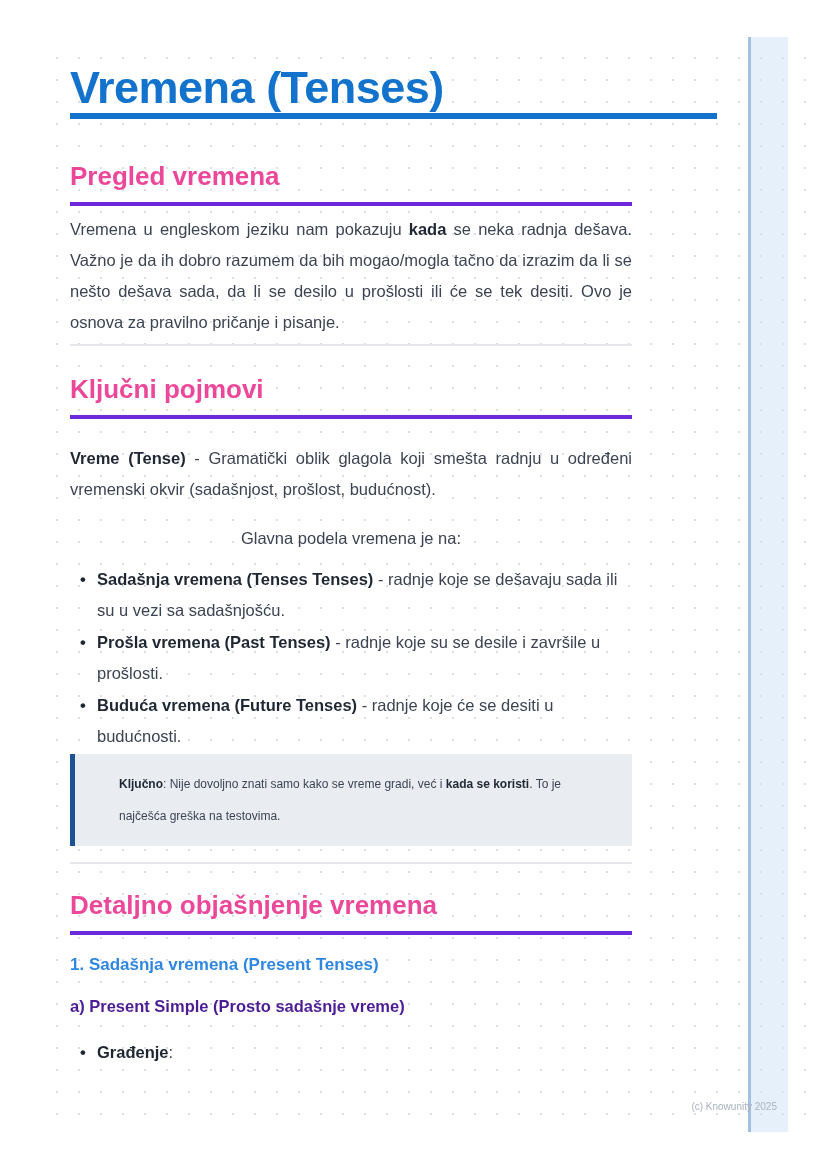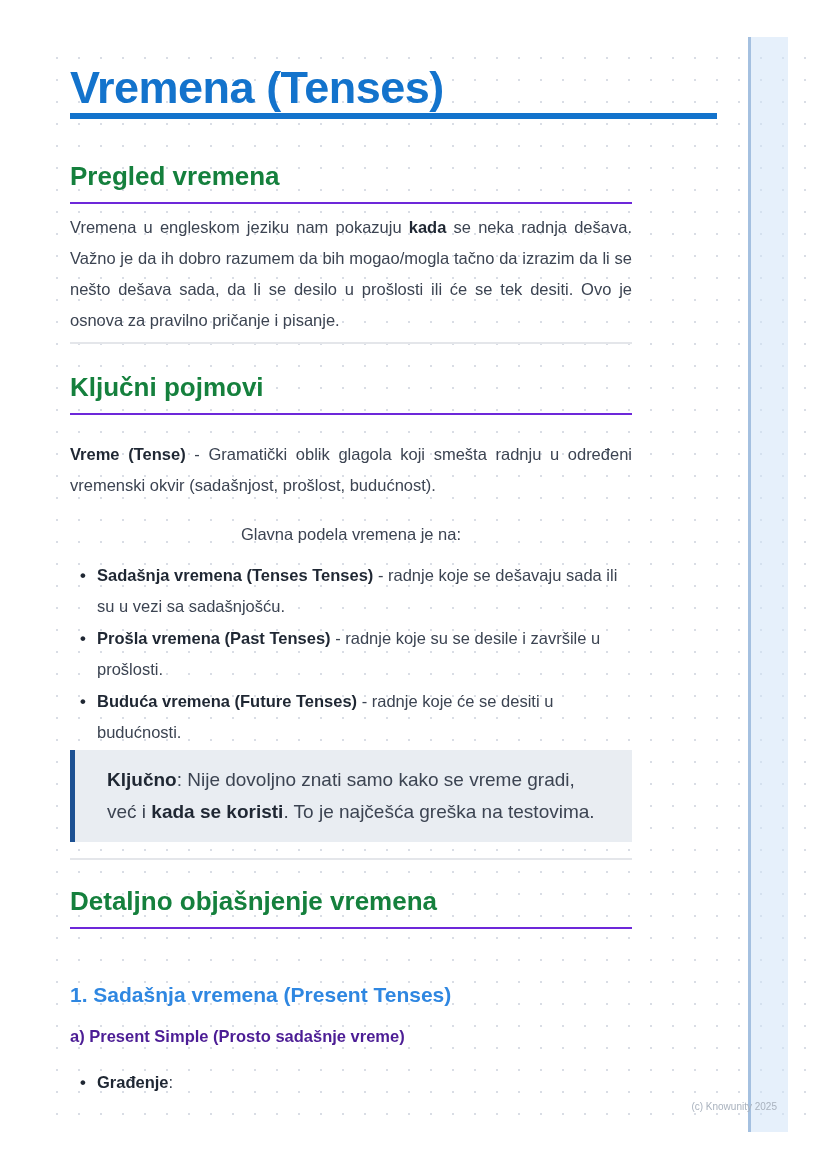--- a/index.html
+++ b/index.html
@@ -23,22 +23,22 @@
     border-left:3px solid #a4c0e0;
   }
 
   
   .content { position:absolute; left:70px; top:37px; width:562px; color:#3c4452; }
 
   .title-block { width:647px; margin-top:26px; border-bottom:6px solid #1373cc; }
   .doc-title { font-size:45px; line-height:50px; font-weight:bold; color:#1373cc; letter-spacing:-0.5px; }
 
   .section-heading {
-    font-size:26px; line-height:34px; font-weight:bold; color:#15803d;
-    padding-bottom:9px; border-bottom:2px solid #6d28d9;
+    font-size:26px; line-height:34px; font-weight:bold; color:#ec4899;
+    padding-bottom:9px; border-bottom:4px solid #6d28d9;
   }
   .sh-1 { margin-top:40px; }
   .sh-2 { margin-top:26px; }
   .sh-3 { margin-top:24px; }
 
   .body-par { font-size:16.5px; line-height:31px; }
   .justify { text-align:justify; }
   .p-overview { margin-top:8px; }
   .p-definition { margin-top:24px; }
   .p-intro { margin-top:18px;text-align:center; }
@@ -55,25 +55,25 @@
     font-size:16.5px; line-height:31px; margin-bottom:1px;
   }
   ul.bullet-list li::before {
     content:"\2022"; position:absolute; left:10px; top:0;
     color:#1f2733; font-weight:bold;
   }
 
   .callout {
     margin-top:2px; width:562px;
     background:#e9edf2; border-left:5px solid #1d5193;
-    padding:14px 28px 14px 32px;
-    font-size:19px; line-height:32px; color:#3c4452;
+    padding:14px 28px 14px 44px;
+    font-size:12px; line-height:32px; color:#3c4452;
   }
 
-  .sub-heading { margin-top:52px; font-size:21px; line-height:28px; font-weight:bold; color:#2f87e1; }
+  .sub-heading { margin-top:16px; font-size:17px; line-height:28px; font-weight:bold; color:#2f87e1; }
   .subsub-heading { margin-top:14px; font-size:16.5px; line-height:26px; font-weight:bold; color:#4c1d95; }
   ul.build-list { margin-top:18px; }
 
   .copyright {
     position:absolute; top:1101px; right:51px;
     font-size:10px; color:#a9b2be; z-index:5;
   }
 </style>
 </head>
 <body>

